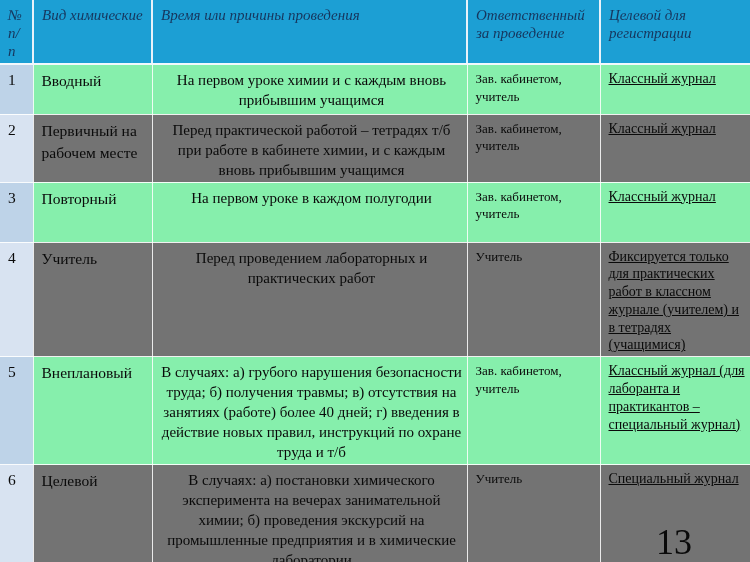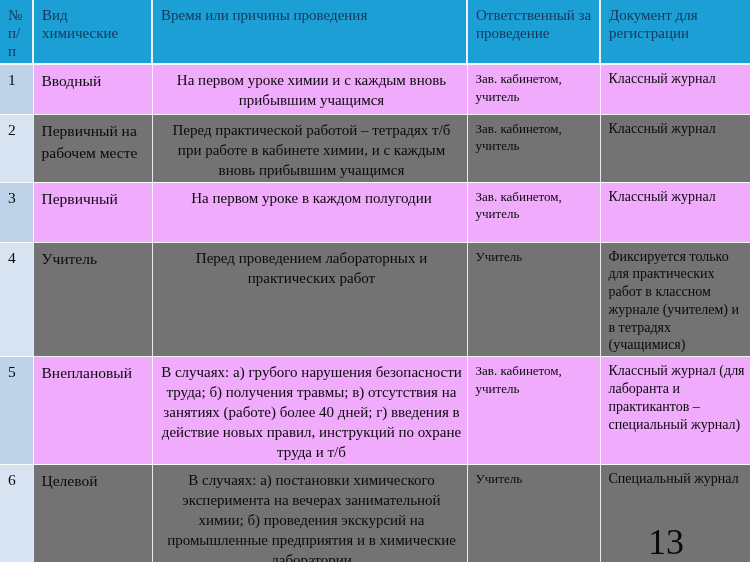--- a/index.html
+++ b/index.html
@@ -36,54 +36,55 @@
   
   thead tr { height: 62px; }
   th {
     background: #1c9fd4;
     color: #17365d;
     font-size: 15px;
     line-height: 18px;
     padding: 6px 6px 3px 8px;
     border-right: 2px solid #e9f2fa;
     border-bottom: 2px solid #f2f8fc;
+    font-style: italic;
   }
   th:last-child { border-right: none; }
 
   
   td {
     color: #0a0a0a;
     padding: 5px 4px 2px 8px;
     border-right: 1px solid rgba(255,255,255,0.85);
     border-bottom: 1px solid rgba(255,255,255,0.9);
   }
   td:last-child { border-right: none; }
 
   td.num  { font-size: 15.5px; line-height: 20px; }
   td.type { font-size: 15.5px; line-height: 22px; }
   td.time { font-size: 15px;   line-height: 20px; text-align: center; }
   td.resp { font-size: 13px;   line-height: 17.8px; }
-  td.doc  { font-size: 14px;   line-height: 17.8px; }
+  td.doc  { font-size: 14px;   line-height: 17.8px; text-decoration: underline; }
 
   
-  tr.band-a td       { background: #f0abfc; }
+  tr.band-a td       { background: #86efac; }
   tr.band-a td.num   { background: #bed3e8; }
   tr.band-b td       { background: #737373; }
   tr.band-b td.num   { background: #d8e3f1; }
 
   tr.r1 { height: 50px; }
   tr.r2 { height: 68px; }
   tr.r3 { height: 60px; }
   tr.r4 { height: 113px; }
   tr.r5 { height: 106px; }
   tr.r6 { height: 103px; }
 
   .page-number {
     position: absolute;
-    right: 66px;
+    right: 58px;
     bottom: 2px;
     font-size: 36px;
     line-height: 1;
     color: #0a0a0a;
     font-family: "Liberation Serif", "DejaVu Serif", serif;
   }
 </style>
 </head>
 <body>
 
@@ -94,41 +95,41 @@
       <col class="c-time">
       <col class="c-resp">
       <col class="c-doc">
   </colgroup>
   <thead>
     <tr>
       <th>№ п/п</th>
       <th>Вид химические</th>
       <th>Время или причины проведения</th>
       <th>Ответственный за проведение</th>
-      <th>Документ для регистрации</th>
+      <th>Целевой для регистрации</th>
     </tr>
   </thead>
   <tbody>
     <tr class="r1 band-a">
       <td class="num">1</td>
       <td class="type">Вводный</td>
       <td class="time">На первом уроке химии и с каждым вновь прибывшим учащимся</td>
       <td class="resp">Зав. кабинетом, учитель</td>
       <td class="doc">Классный журнал</td>
     </tr>
     <tr class="r2 band-b">
       <td class="num">2</td>
       <td class="type">Первичный на рабочем месте</td>
       <td class="time">Перед практической работой – тетрадях т/б при работе в кабинете химии, и с каждым вновь прибывшим учащимся</td>
       <td class="resp">Зав. кабинетом, учитель</td>
       <td class="doc">Классный журнал</td>
     </tr>
     <tr class="r3 band-a">
       <td class="num">3</td>
-      <td class="type">Первичный</td>
+      <td class="type">Повторный</td>
       <td class="time">На первом уроке в каждом полугодии</td>
       <td class="resp">Зав. кабинетом, учитель</td>
       <td class="doc">Классный журнал</td>
     </tr>
     <tr class="r4 band-b">
       <td class="num">4</td>
       <td class="type">Учитель</td>
       <td class="time">Перед проведением лабораторных и практических работ</td>
       <td class="resp">Учитель</td>
       <td class="doc">Фиксируется только для практических работ в классном журнале (учителем) и в тетрадях (учащимися)</td>

